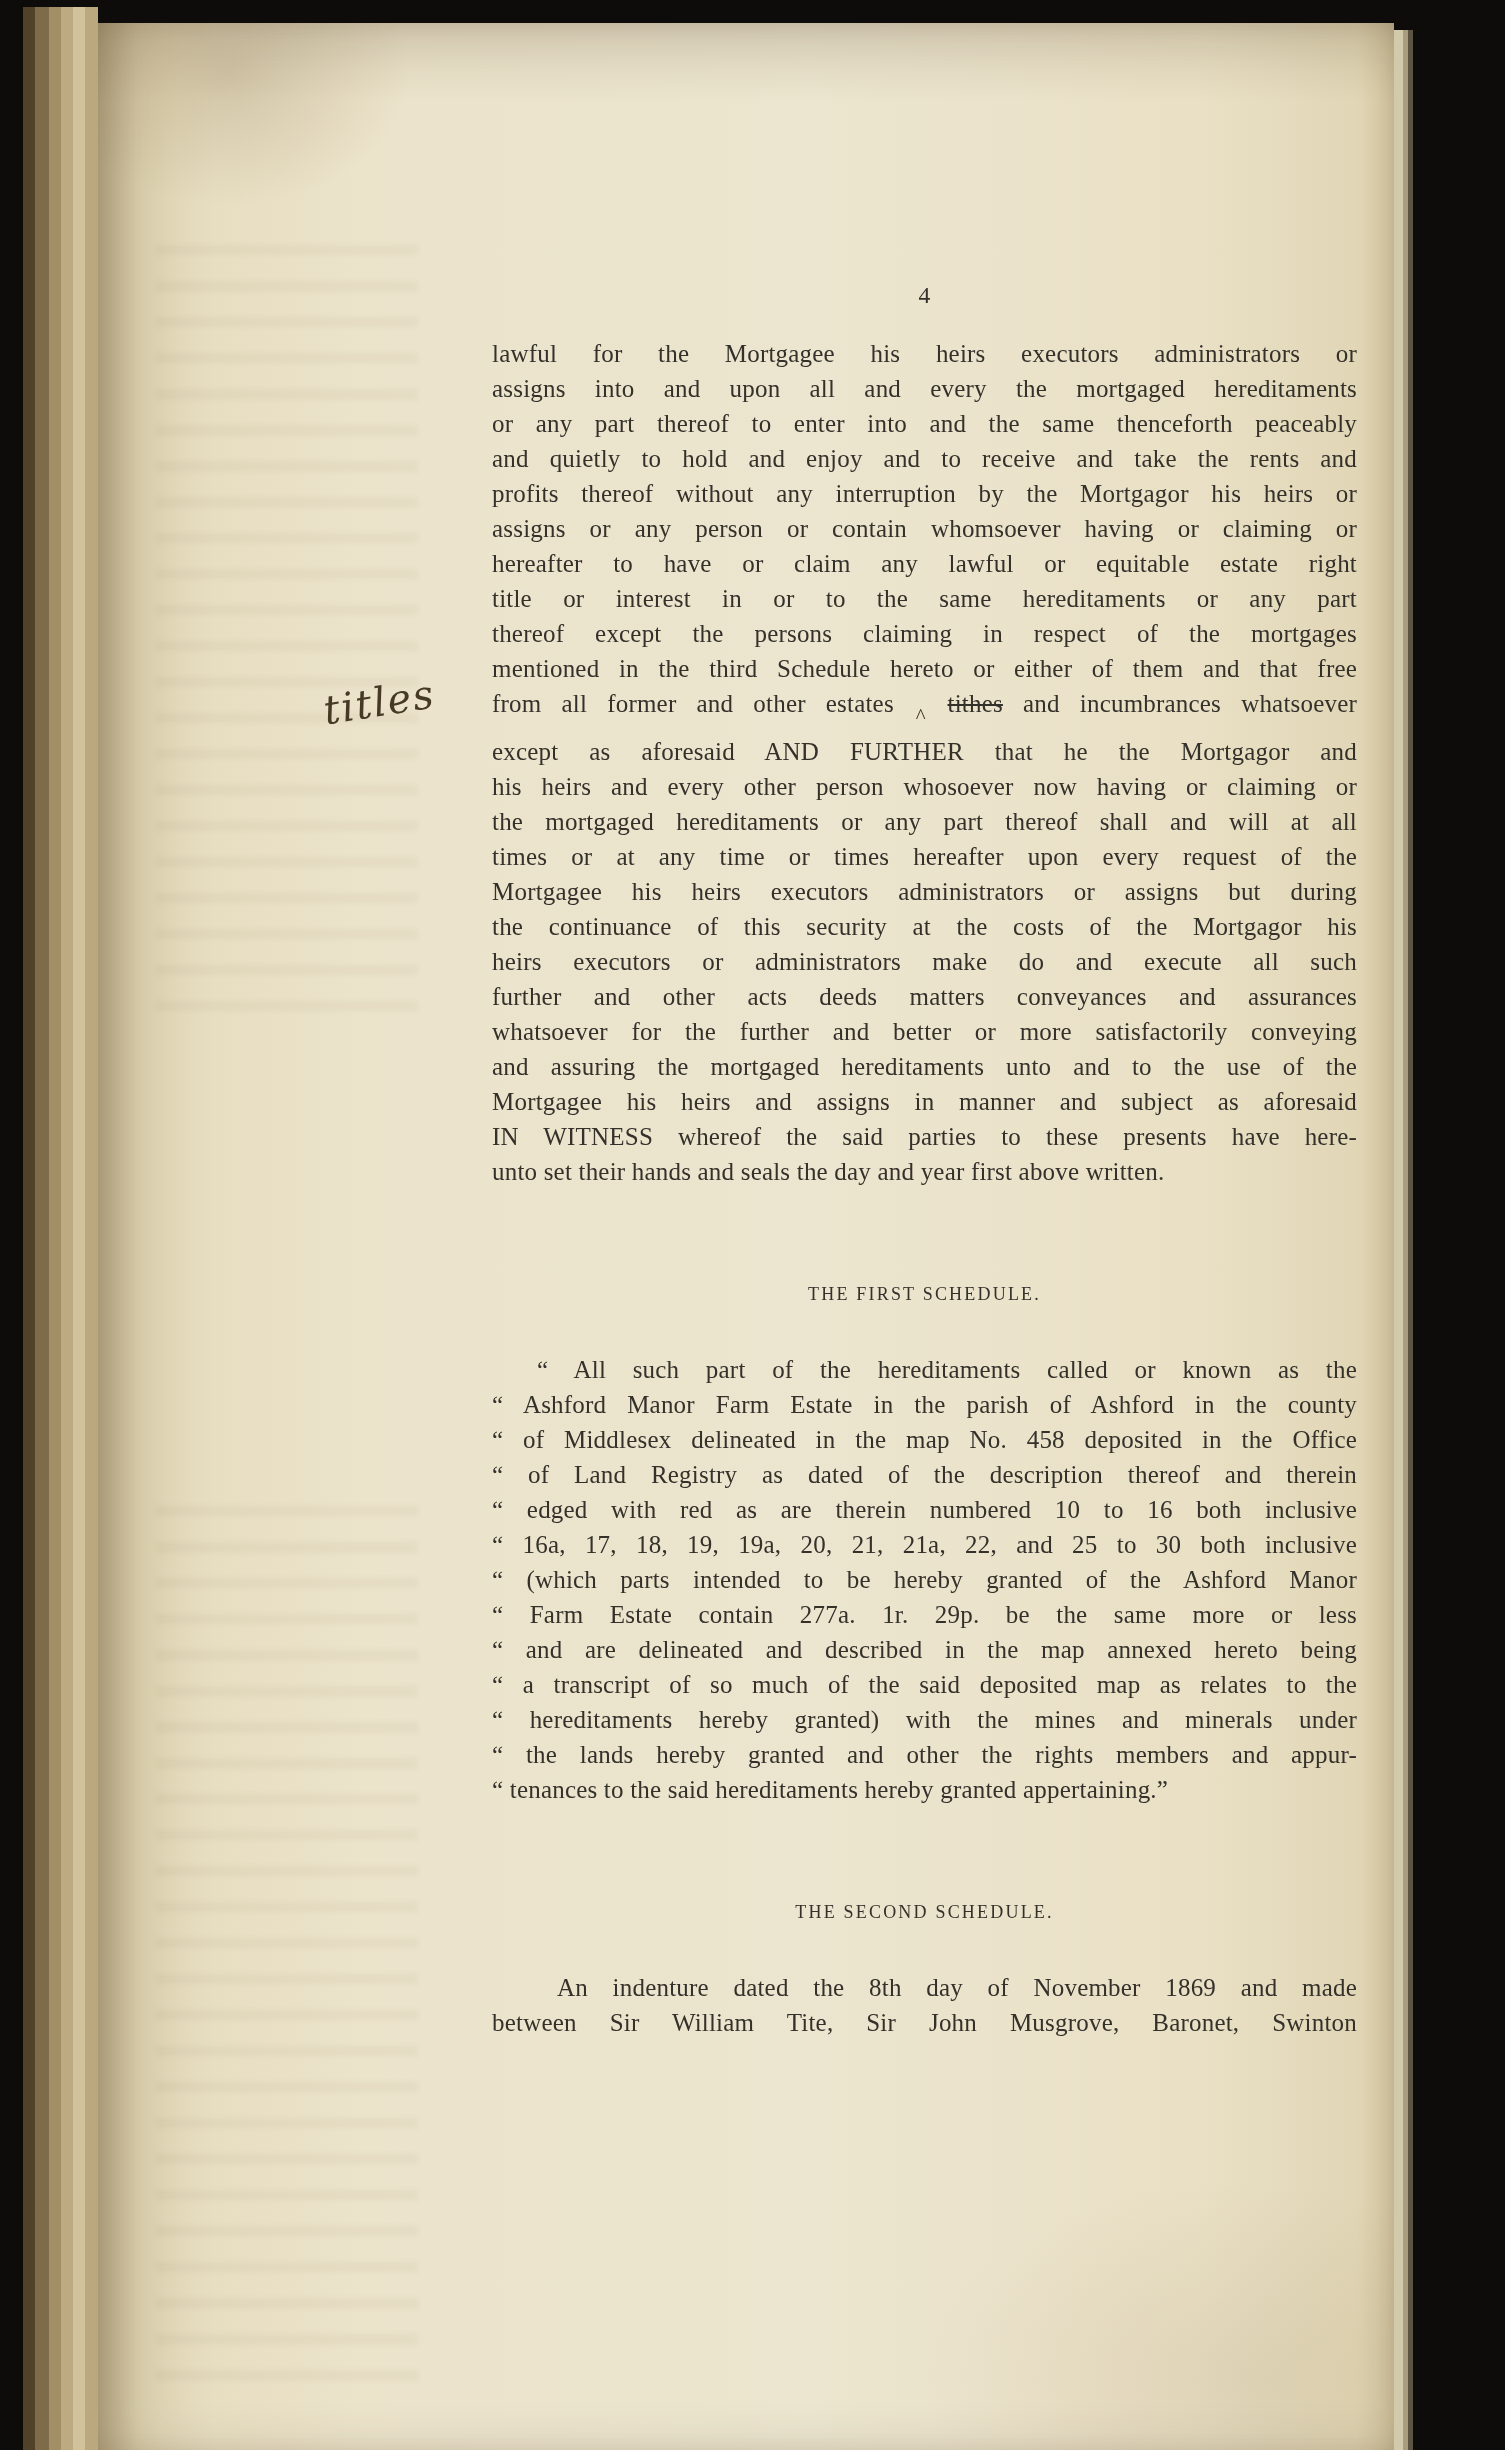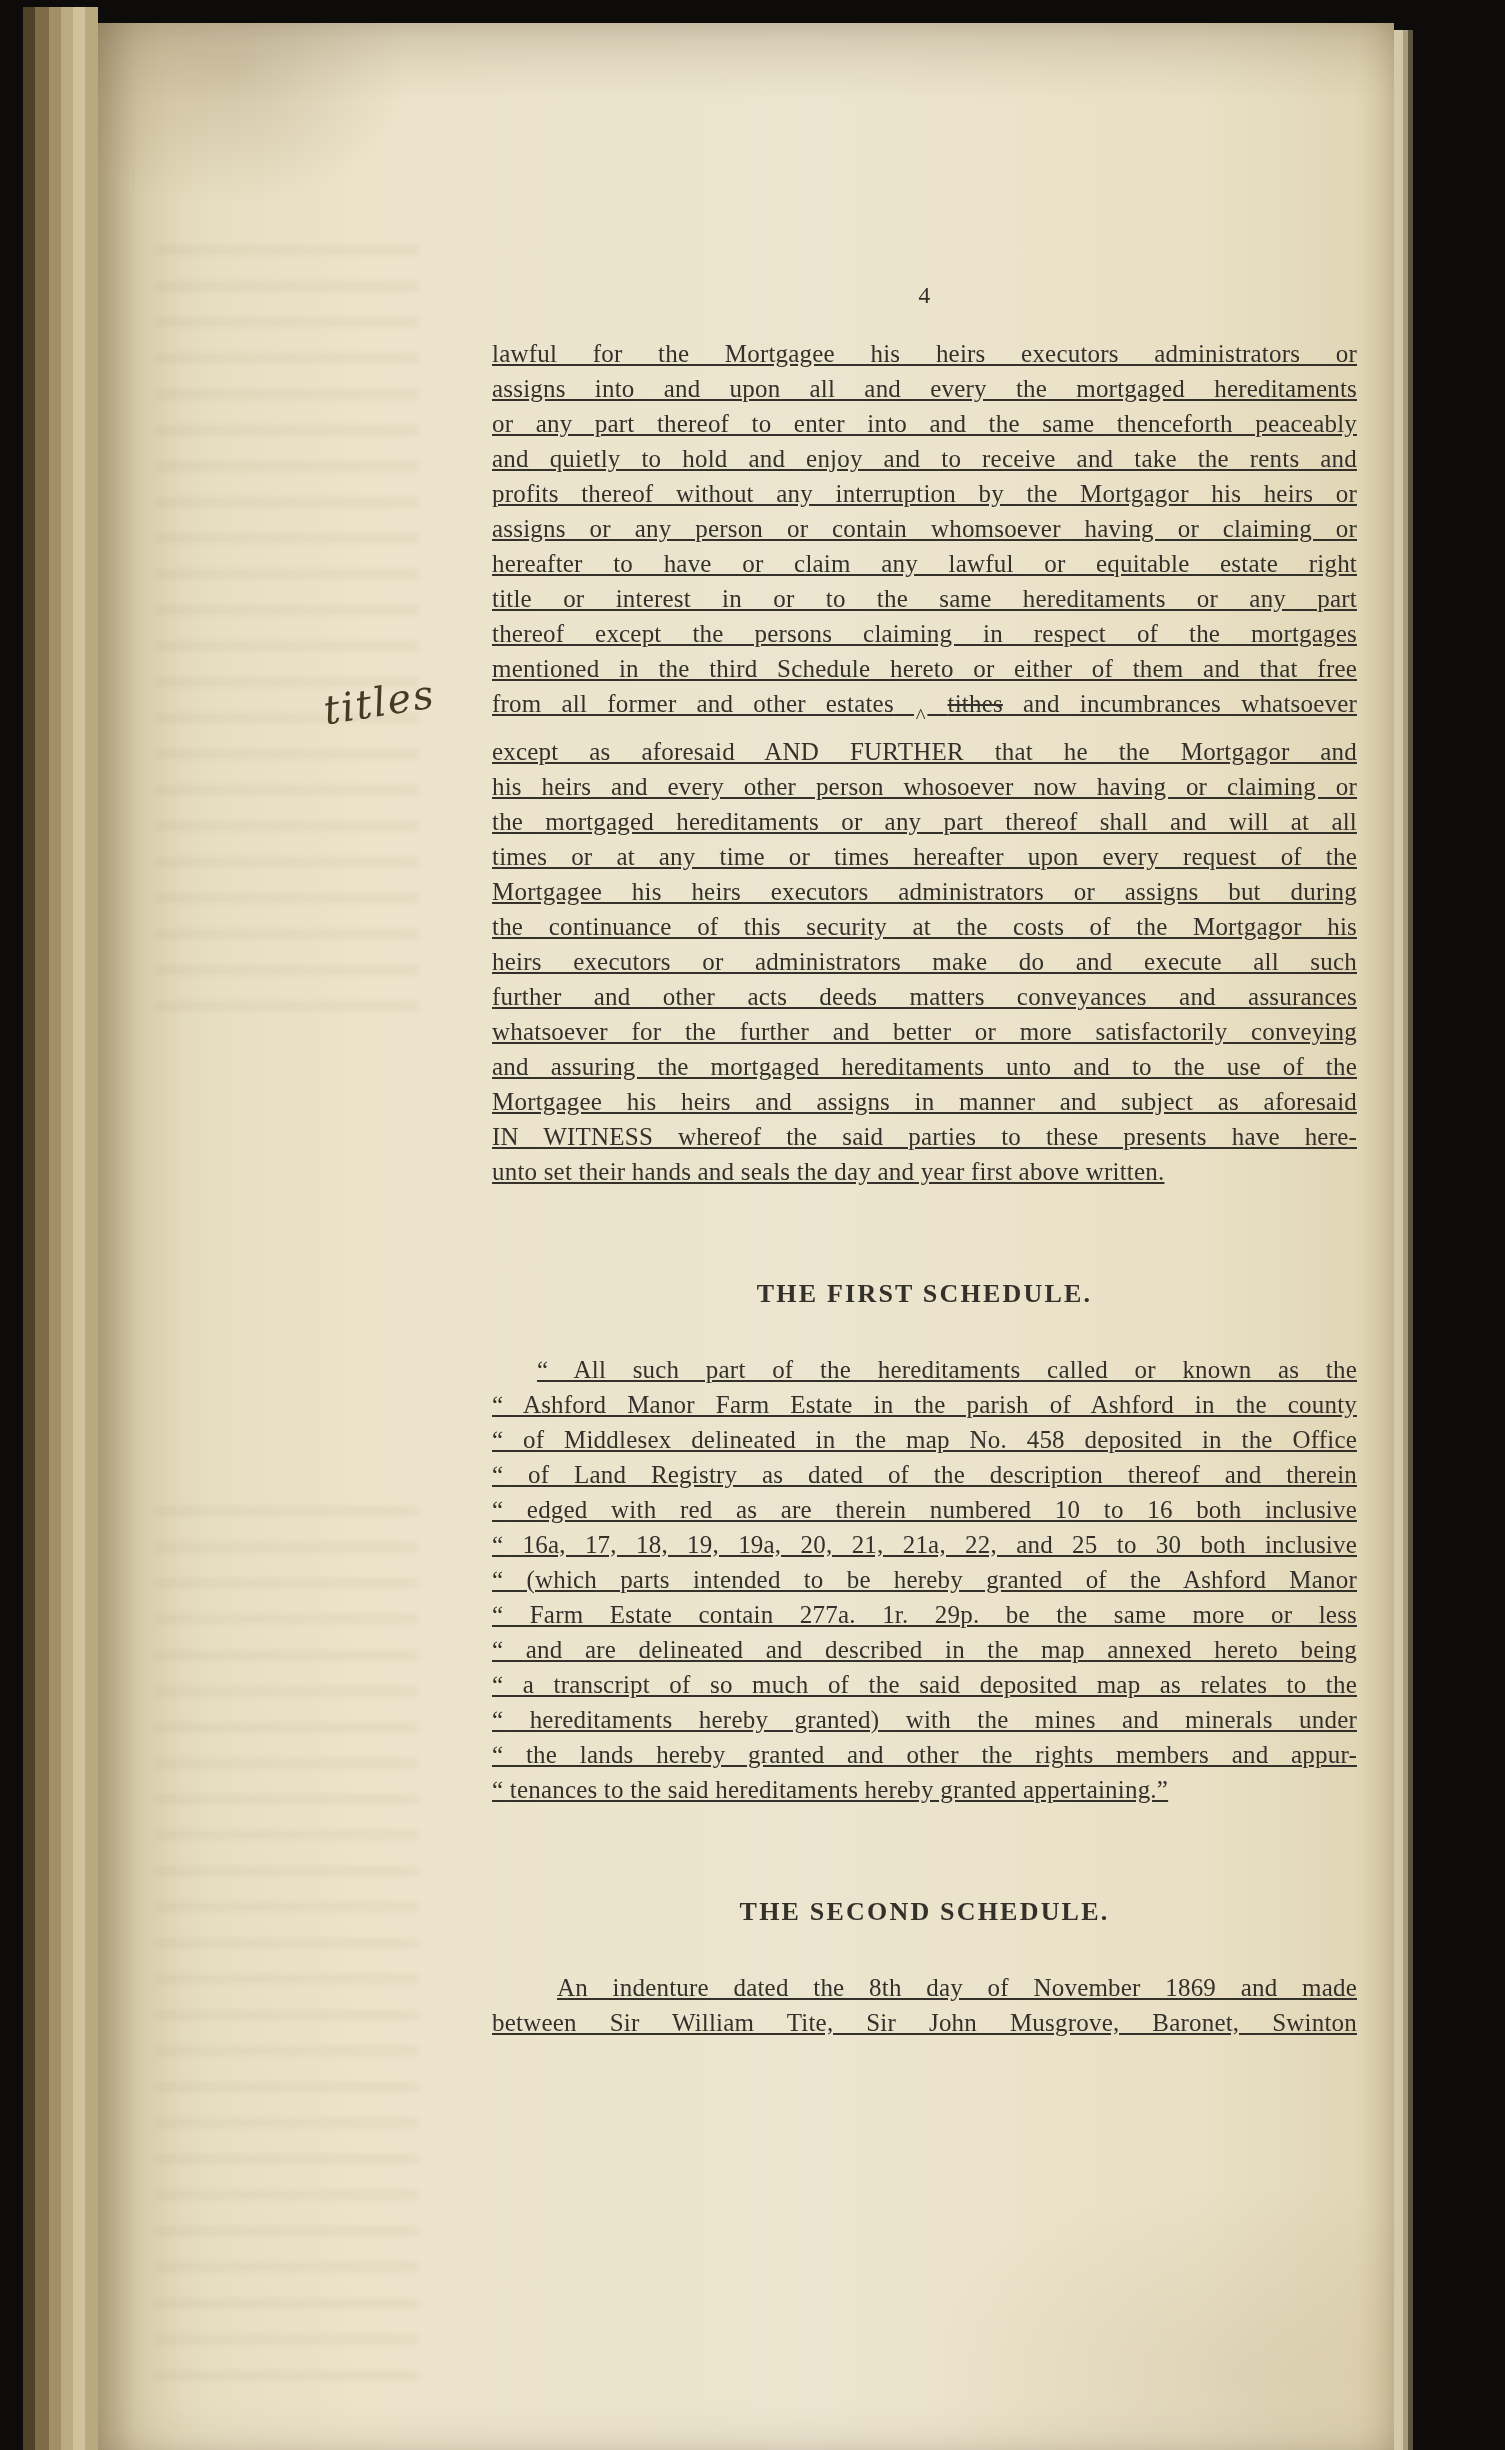--- a/index.html
+++ b/index.html
@@ -46,28 +46,28 @@
     font-family:"DejaVu Serif",serif; font-style:italic;
     font-size:40px; letter-spacing:1.7px; color:#463a26;
     transform:rotate(-9deg);
   }
   
   .content {
     position:absolute; left:394px; top:255px; width:865px;
     color:#34312b; font-size:25px; line-height:35px; letter-spacing:0.2px;
   }
   .page-num { text-align:center; font-size:23.5px; margin:0 0 23px 0; }
-  .jline { text-align:justify; text-align-last:justify;text-decoration:underline; }
+  .jline { text-align:justify; text-align-last:justify; }
   .para  { margin:0; }
   [data-name="paragraph-1-lines-b"] .jline:last-child { text-align-last:left; }
   .sched1 .jline:first-child { padding-left:45px; }
   .sched1 .jline:last-child  { text-align-last:left; }
   .sched2 .jline:first-child { padding-left:65px; }
   .sched-head {
-    font-size:26px; font-weight:bold; text-align:center;
+    font-size:18px; font-weight:normal; text-align:center;
     letter-spacing:2.2px; line-height:36px; margin:87px 0 40px 0;
   }
   .caret {
     display:inline-block; font-size:21px; color:#3d3320;
     vertical-align:-10.5px; margin:0 1.7px;
   }
   .struck { text-decoration:line-through; text-decoration-thickness:1.7px; }
 </style>
 </head>
 <body>

